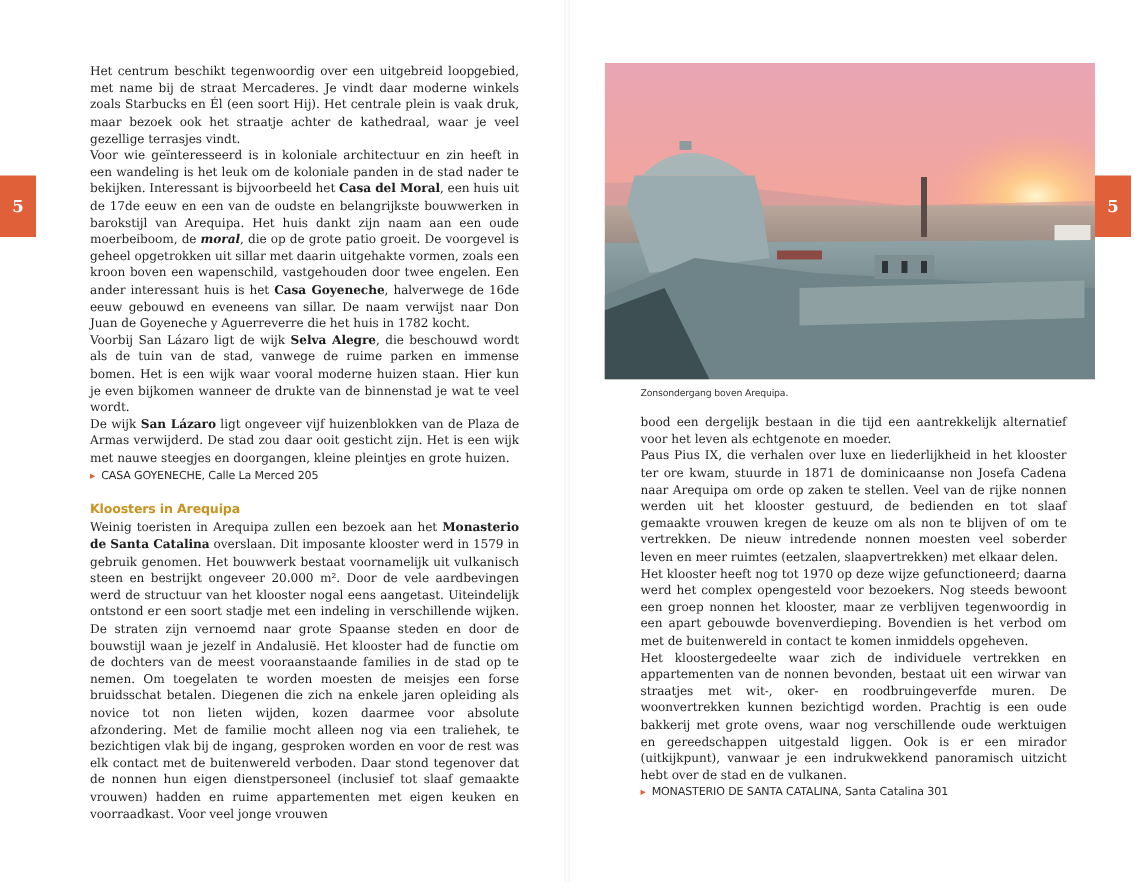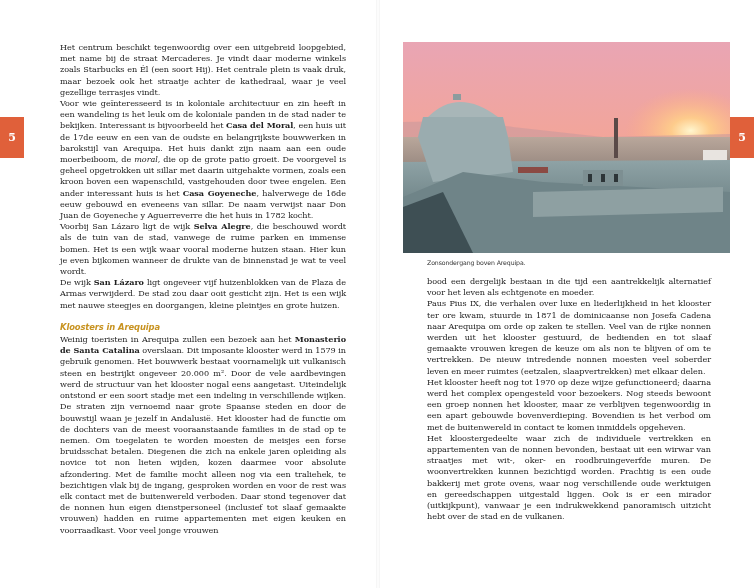--- a/index.html
+++ b/index.html
@@ -11,30 +11,30 @@
   .page.left { left:0; width:378px; }
   .page.right { left:378px; width:378px; }
   .col {
     position:absolute; font-size:8.1px; line-height:11.2px; text-align:justify;
     letter-spacing:-0.05px;
   }
   .left .col { left:60px; top:42px; width:286px; }
   .right .col.lower { left:49px; top:276px; width:284px; }
   .col p { margin:0; }
   .col b { font-weight:bold; }
-  .col i { font-style:italic; }
+  .col i { font-style:italic;font-weight:bold; }
   .listing {
     font-family:"DejaVu Sans", "Liberation Sans", sans-serif; font-size:7.4px; line-height:11.2px;
     text-align:left; color:#2a2a2a; letter-spacing:-0.1px;
   }
   .listing .arrow { color:#e0603a; font-weight:bold; font-size:7px; margin-right:4px; display:inline-block; }
   .listing .name { text-transform:uppercase; }
   .subhead {
     font-family:"DejaVu Sans", "Liberation Sans", sans-serif; font-weight:bold;
-    font-size:8.4px; color:#c89321; margin:11px 0 1px 0; letter-spacing:-0.1px;font-style:italic;
+    font-size:8.4px; color:#c89321; margin:11px 0 1px 0; letter-spacing:-0.1px;
   }
   .tab {
     position:absolute; width:24px; height:41px; background:#e0603a; color:#fff;
     font-family:"DejaVu Serif", serif; font-weight:bold; font-size:11px;
     display:flex; align-items:center; justify-content:center;
   }
   .left .tab { left:0; top:117px; }
   .right .tab { left:352px; top:117px; }
   .photo {
     position:absolute; left:25px; top:42px; width:327px; height:211px; overflow:hidden;
@@ -64,20 +64,23 @@
   <div class="tab" style="background: rgb(224, 96, 58);">
       <span>5</span>
     </div>
   <div class="col">
     <div id="left-paras">
         <p><span>Het centrum beschikt tegenwoordig over een uitgebreid loopgebied, met name bij de straat Mercaderes. Je vindt daar moderne winkels zoals Starbucks en Él (een soort Hij). Het centrale plein is vaak druk, maar bezoek ook het straatje achter de kathedraal, waar je veel gezellige terrasjes vindt.</span></p>
         <p><span>Voor wie geïnteresseerd is in koloniale architectuur en zin heeft in een wandeling is het leuk om de koloniale panden in de stad nader te bekijken. Interessant is bijvoorbeeld het </span><b>Casa del Moral</b><span>, een huis uit de 17de eeuw en een van de oudste en belangrijkste bouwwerken in barokstijl van Arequipa. Het huis dankt zijn naam aan een oude moerbeiboom, de </span><i>moral</i><span>, die op de grote patio groeit. De voorgevel is geheel opgetrokken uit sillar met daarin uitgehakte vormen, zoals een kroon boven een wapenschild, vastgehouden door twee engelen. Een ander interessant huis is het </span><b>Casa Goyeneche</b><span>, halverwege de 16de eeuw gebouwd en eveneens van sillar. De naam verwijst naar Don Juan de Goyeneche y Aguerreverre die het huis in 1782 kocht.</span></p>
         <p><span>Voorbij San Lázaro ligt de wijk </span><b>Selva Alegre</b><span>, die beschouwd wordt als de tuin van de stad, vanwege de ruime parken en immense bomen. Het is een wijk waar vooral moderne huizen staan. Hier kun je even bijkomen wanneer de drukte van de binnenstad je wat te veel wordt.</span></p>
         <p><span>De wijk </span><b>San Lázaro</b><span> ligt ongeveer vijf huizenblokken van de Plaza de Armas verwijderd. De stad zou daar ooit gesticht zijn. Het is een wijk met nauwe steegjes en doorgangen, kleine pleintjes en grote huizen.</span></p>
       </div>
+    <div class="listing">
+      <span class="arrow">▸</span><span class="name">CASA GOYENECHE</span>, <span>Calle La Merced 205</span>
+    </div>
     <div class="subhead" style="color: rgb(200, 147, 33);">Kloosters in Arequipa</div>
     <div id="left-section">
         <p><span>Weinig toeristen in Arequipa zullen een bezoek aan het </span><b>Monasterio de Santa Catalina</b><span> overslaan. Dit imposante klooster werd in 1579 in gebruik genomen. Het bouwwerk bestaat voornamelijk uit vulkanisch steen en bestrijkt ongeveer 20.000 m². Door de vele aardbevingen werd de structuur van het klooster nogal eens aangetast. Uiteindelijk ontstond er een soort stadje met een indeling in verschillende wijken. De straten zijn vernoemd naar grote Spaanse steden en door de bouwstijl waan je jezelf in Andalusië. Het klooster had de functie om de dochters van de meest vooraanstaande families in de stad op te nemen. Om toegelaten te worden moesten de meisjes een forse bruidsschat betalen. Diegenen die zich na enkele jaren opleiding als novice tot non lieten wijden, kozen daarmee voor absolute afzondering. Met de familie mocht alleen nog via een traliehek, te bezichtigen vlak bij de ingang, gesproken worden en voor de rest was elk contact met de buitenwereld verboden. Daar stond tegenover dat de nonnen hun eigen dienstpersoneel (inclusief tot slaaf gemaakte vrouwen) hadden en ruime appartementen met eigen keuken en voorraadkast. Voor veel jonge vrouwen</span></p>
       </div>
   </div>
   <div class="footer">
     <span class="num">148</span>
     <span class="title">VAN LIMA NAAR AREQUIPA</span>
   </div>
 </div>
@@ -130,18 +133,21 @@
   </div>
   <div class="caption">Zonsondergang boven Arequipa.</div>
   <div class="tab" style="background: rgb(224, 96, 58);">
       <span>5</span>
     </div>
   <div class="col lower">
     <p>bood een dergelijk bestaan in die tijd een aantrekkelijk alternatief voor het leven als echtgenote en moeder.</p>
     <p>Paus Pius IX, die verhalen over luxe en liederlijkheid in het klooster ter ore kwam, stuurde in 1871 de dominicaanse non Josefa Cadena naar Arequipa om orde op zaken te stellen. Veel van de rijke nonnen werden uit het klooster gestuurd, de bedienden en tot slaaf gemaakte vrouwen kregen de keuze om als non te blijven of om te vertrekken. De nieuw intredende nonnen moesten veel soberder leven en meer ruimtes (eetzalen, slaapvertrekken) met elkaar delen.</p>
     <p>Het klooster heeft nog tot 1970 op deze wijze gefunctioneerd; daarna werd het complex opengesteld voor bezoekers. Nog steeds bewoont een groep nonnen het klooster, maar ze verblijven tegenwoordig in een apart gebouwde bovenverdieping. Bovendien is het verbod om met de buitenwereld in contact te komen inmiddels opgeheven.</p>
     <p>Het kloostergedeelte waar zich de individuele vertrekken en appartementen van de nonnen bevonden, bestaat uit een wirwar van straatjes met wit-, oker- en roodbruingeverfde muren. De woonvertrekken kunnen bezichtigd worden. Prachtig is een oude bakkerij met grote ovens, waar nog verschillende oude werktuigen en gereedschappen uitgestald liggen. Ook is er een mirador (uitkijkpunt), vanwaar je een indrukwekkend panoramisch uitzicht hebt over de stad en de vulkanen.</p>
+    <div class="listing">
+      <span class="arrow">▸</span><span class="name">MONASTERIO DE SANTA CATALINA</span>, <span>Santa Catalina 301</span>
+    </div>
   </div>
   <div class="footer">
     <span class="title">VAN LIMA NAAR AREQUIPA</span>
     <span class="num">149</span>
   </div>
 </div>
 
 </body></html>

